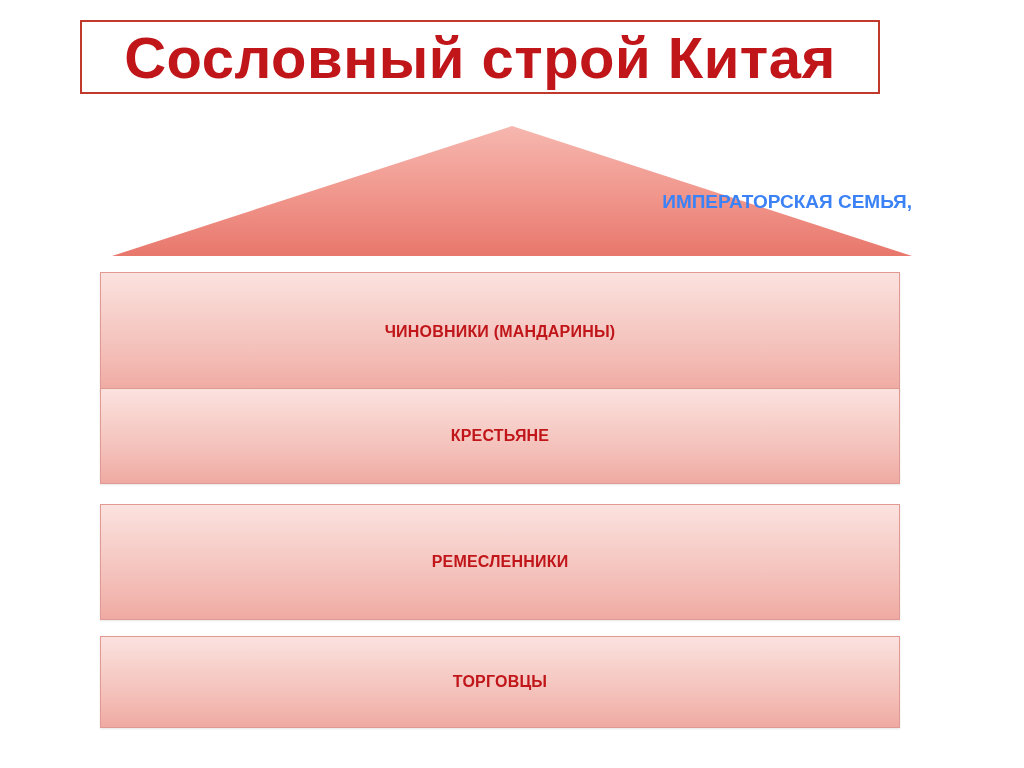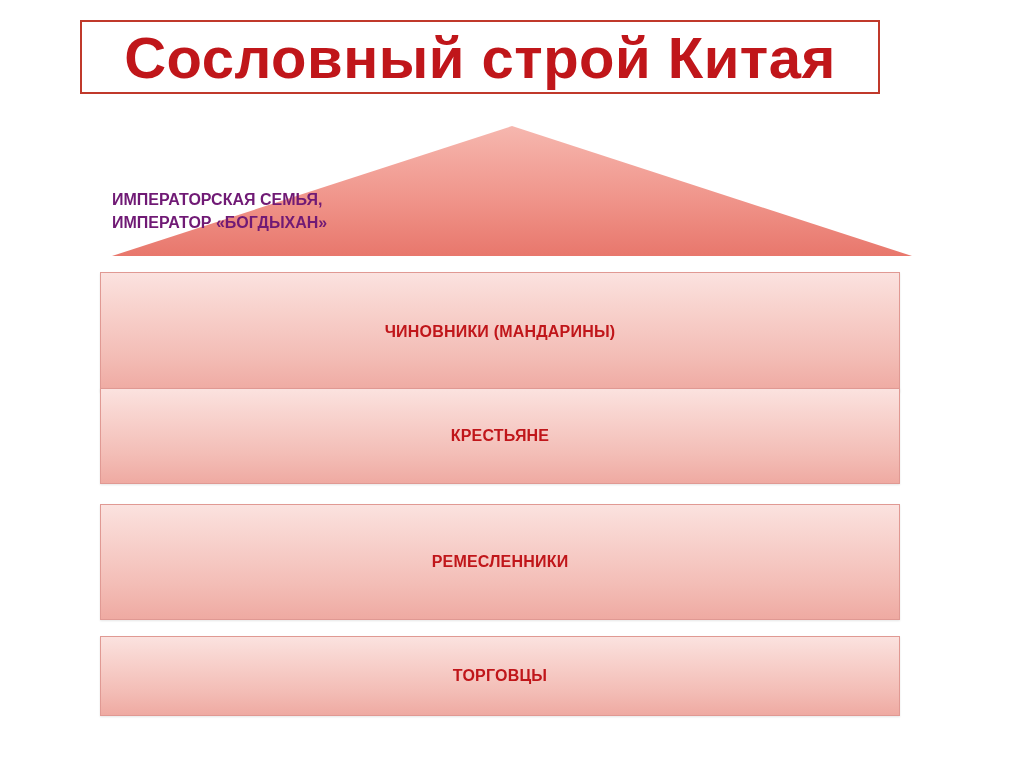--- a/index.html
+++ b/index.html
@@ -48,23 +48,23 @@
   #roof-wrap svg {
     display: block;
     width: 800px;
     height: 134px;
   }
   #roof-label {
     position: absolute;
     left: 0;
     top: 62px;
     width: 800px;
-    text-align: left;
-    color: #701a75;
-    font-size: 16px;
+    text-align: right;
+    color: #3b82f6;
+    font-size: 19px;
     font-weight: bold;
     line-height: 1.45;
     pointer-events: none;
   }
 
   
   .bar {
     position: absolute;
     left: 100px;
     width: 800px;
@@ -80,21 +80,21 @@
     color: #C0161A;
     font-size: 16px;
     font-weight: bold;
     letter-spacing: 0.2px;
     text-align: center;
   }
 
   #bar-0 { top: 272px; height: 120px; }
   #bar-1 { top: 388px; height: 96px; }
   #bar-2 { top: 504px; height: 116px; }
-  #bar-3 { top: 636px; height: 80px; }
+  #bar-3 { top: 636px; height: 92px; }
 </style>
 </head>
 <body>
 
 <div id="title-box">
   <div id="title-text">Сословный строй Китая</div>
 </div>
 
 <div id="roof-wrap">
   <svg viewBox="0 0 800 134" preserveAspectRatio="none">
@@ -102,21 +102,20 @@
       <linearGradient id="roofGrad" x1="0" y1="0" x2="0" y2="1">
         <stop offset="0%" stop-color="#F6B7AF"></stop>
         <stop offset="55%" stop-color="#F0958B"></stop>
         <stop offset="100%" stop-color="#E8776C"></stop>
       </linearGradient>
     </defs>
     <polygon points="400,0 800,130 0,130" fill="url(#roofGrad)" stroke="none"></polygon>
   </svg>
   <div id="roof-label">
     <div>ИМПЕРАТОРСКАЯ СЕМЬЯ,</div>
-    <div>ИМПЕРАТОР «БОГДЫХАН»</div>
   </div>
 </div>
 
 <div class="bar" id="bar-0">
   <span class="bar-label">ЧИНОВНИКИ (МАНДАРИНЫ)</span>
 </div>
 <div class="bar" id="bar-1">
   <span class="bar-label">КРЕСТЬЯНЕ</span>
 </div>
 <div class="bar" id="bar-2">

